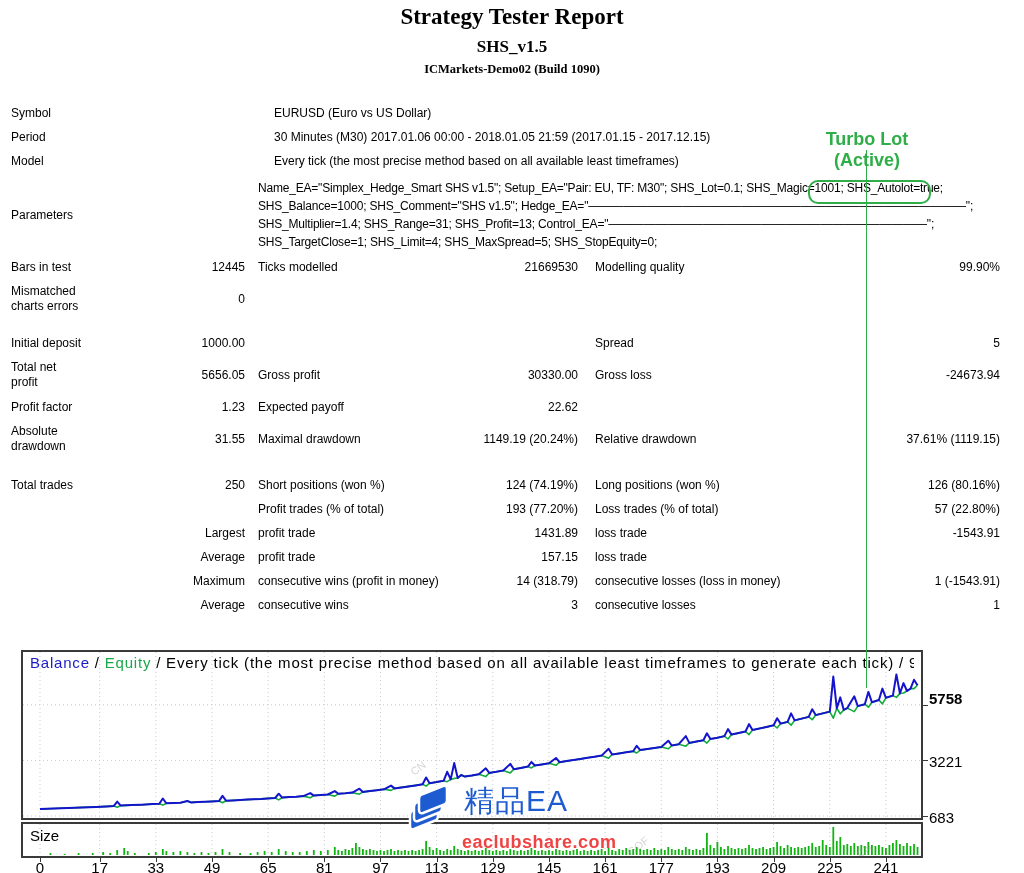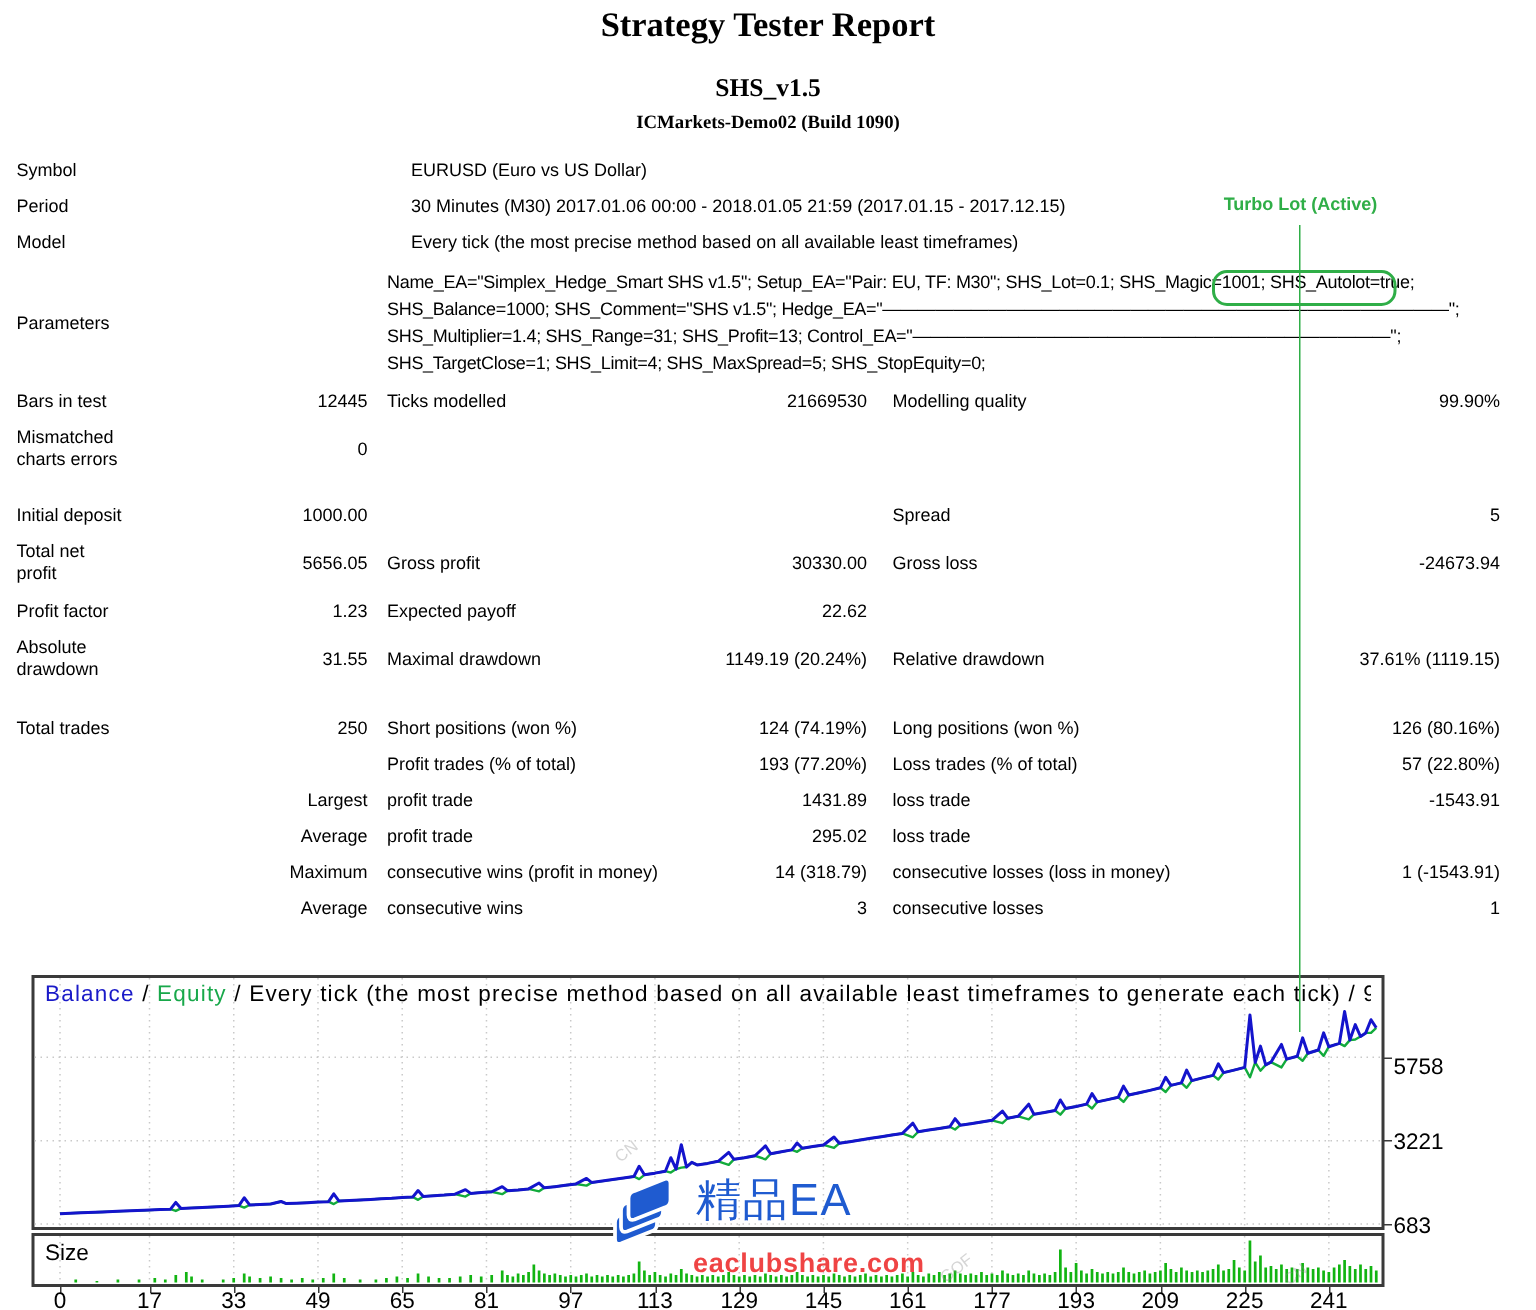--- a/index.html
+++ b/index.html
@@ -5,21 +5,21 @@
   html,body{margin:0;padding:0}
   body{
     width:1024px;height:873px;position:relative;overflow:hidden;
     background:#fff;color:#000;
     font-family:"Liberation Sans",sans-serif;font-size:12px;
   }
   
   #report-header{position:absolute;top:0;left:0;width:1024px;text-align:center;
     font-family:"Liberation Serif",serif;font-weight:bold}
   .r-title{font-size:23px;line-height:26px;margin-top:4px}
-  .r-sub{font-size:17px;line-height:19px;margin-top:19px}
+  .r-sub{font-size:17px;line-height:19px;margin-top:7px}
   .r-server{font-size:12.5px;line-height:14px;margin-top:6px}
   
   #info{position:absolute;top:101px;left:0;width:1024px}
   .inforow{position:relative;height:24px}
   .inforow .lbl{position:absolute;left:11px;top:50%;transform:translateY(-50%)}
   .inforow .val{position:absolute;left:274px;top:50%;transform:translateY(-50%);white-space:nowrap}
   
   #params{position:absolute;top:179px;left:0;width:1024px;height:72px}
   #params .lbl{position:absolute;left:11px;top:50%;transform:translateY(-50%)}
   #plines{position:absolute;left:258px;top:0;width:690px}
@@ -31,21 +31,21 @@
   .cell{position:absolute;top:50%;transform:translateY(-50%);white-space:nowrap}
   .c1{left:11px}
   .tall .c1{white-space:normal;line-height:15px}
   .c2{left:95px;width:150px;text-align:right}
   .c3{left:258px}
   .c4{left:330px;width:248px;text-align:right}
   .c5{left:595px}
   .c6{left:730px;width:270px;text-align:right}
   
   #turbo-label{position:absolute;left:804px;top:129px;width:126px;text-align:center;
-    font-weight:bold;font-size:12px;z-index:7}
+    font-weight:bold;font-size:18px;z-index:7}
   #vline{position:absolute;left:866px;top:150px;width:1px;height:538px;z-index:4}
   #autolot-oval{position:absolute;left:808px;top:180px;width:119px;height:20px;
     border:2px solid #2fae47;border-radius:10px;z-index:5}
   
   #chart{position:absolute;left:21px;top:650px;width:1003px;height:223px}
   .balance-box{position:absolute;left:0;top:0;width:898px;height:166px;border:2px solid #3a3a3a;background:#fff}
   .size-box{position:absolute;left:0;top:172px;width:898px;height:32px;border:2px solid #3a3a3a;background:#fff}
   #chart-title{position:absolute;left:7px;top:2px;width:884px;height:18px;overflow:hidden;
     white-space:nowrap;font-size:15px;letter-spacing:0.8px;z-index:2}
   #size-label{position:absolute;left:7px;top:3px;font-size:15px;z-index:2}
@@ -165,21 +165,21 @@
       <span class="cell c2">Largest</span>
       <span class="cell c3">profit trade</span>
       <span class="cell c4">1431.89</span>
       <span class="cell c5">loss trade</span>
       <span class="cell c6">-1543.91</span>
     </div>
     <div class="srow">
       <span class="cell c1"></span>
       <span class="cell c2">Average</span>
       <span class="cell c3">profit trade</span>
-      <span class="cell c4">295.02</span>
+      <span class="cell c4">157.15</span>
       <span class="cell c5">loss trade</span>
     </div>
     <div class="srow">
       <span class="cell c1"></span>
       <span class="cell c2">Maximum</span>
       <span class="cell c3">consecutive wins (profit in money)</span>
       <span class="cell c4">14 (318.79)</span>
       <span class="cell c5">consecutive losses (loss in money)</span>
       <span class="cell c6">1 (-1543.91)</span>
     </div>
@@ -439,21 +439,21 @@
         <rect x="876.0" y="20" width="1.8" height="11" fill="#12b412"></rect>
         <rect x="879.6" y="22" width="1.8" height="9" fill="#12b412"></rect>
         <rect x="883.1" y="19" width="1.8" height="12" fill="#12b412"></rect>
         <rect x="886.6" y="22" width="1.8" height="9" fill="#12b412"></rect>
         <rect x="890.1" y="20" width="1.8" height="11" fill="#12b412"></rect>
         <rect x="893.6" y="23" width="1.8" height="8" fill="#12b412"></rect>
       </svg>
   </div>
   <div id="yaxis">
       <div class="ytick" style="top: 54.8575px;"></div>
-      <span class="ylab" style="top: 53px;">5758</span>
+      <span class="ylab" style="top: 40px; font-weight: bold;">5758</span>
       <div class="ytick" style="top: 110.418px;"></div>
       <span class="ylab" style="top: 103.418px;">3221</span>
       <div class="ytick" style="top: 166px;"></div>
       <span class="ylab" style="top: 159px;">683</span>
     </div>
   <div id="xaxis">
       <div class="xtick" style="left: 19px;"></div>
       <span class="xlab" style="left: 2px;">0</span>
       <div class="xtick" style="left: 78.67px;"></div>
       <span class="xlab" style="left: 61.67px;">17</span>

